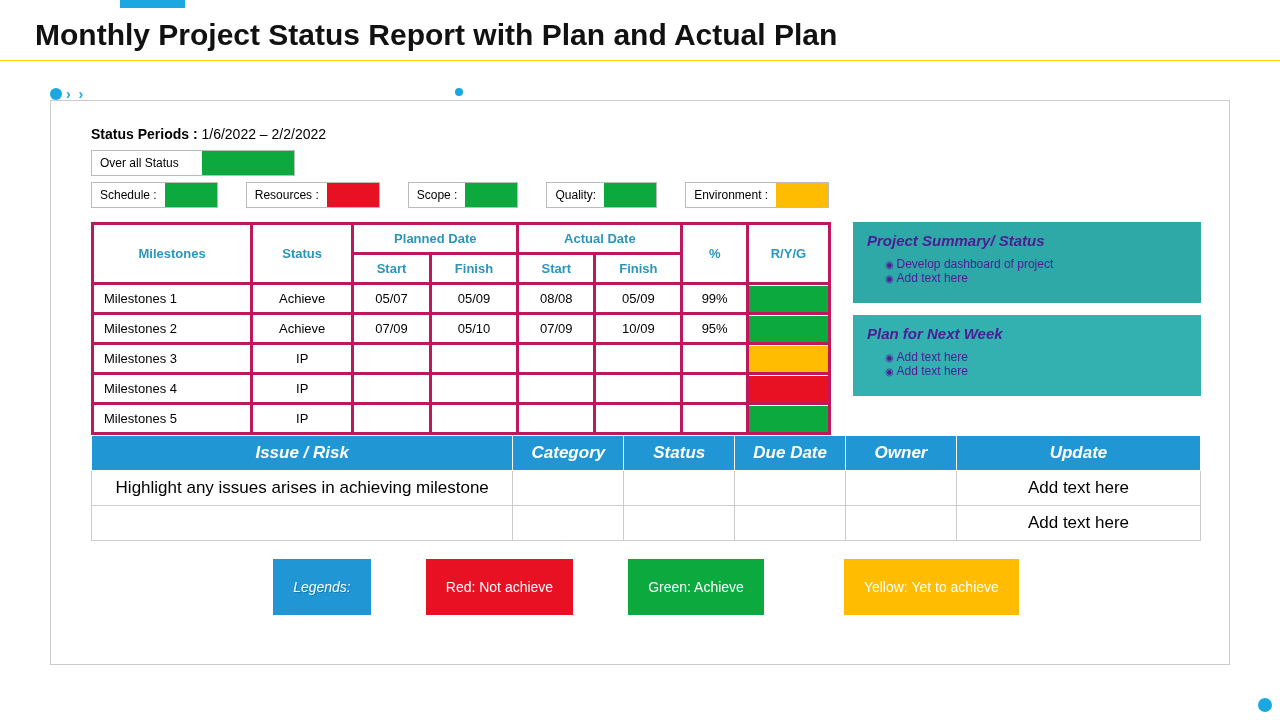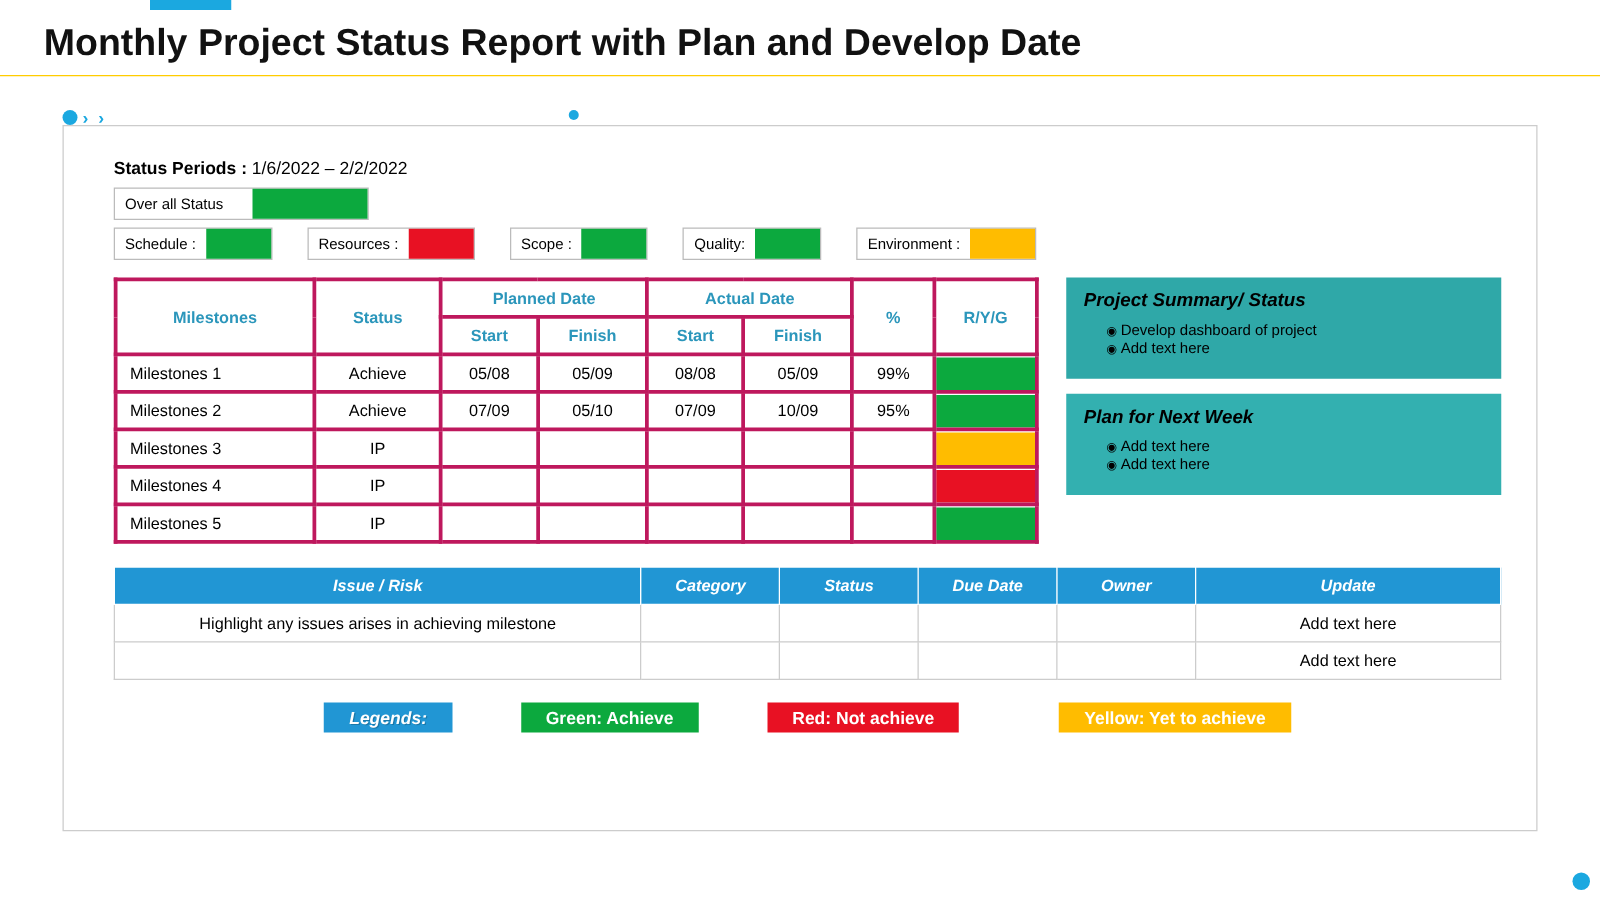--- a/index.html
+++ b/index.html
@@ -28,41 +28,41 @@
 .yellow { background: #ffbc00; }
 .content-row { display: flex; gap: 22px; }
 table.mile { border-collapse: collapse; font-size: 13px; width: 740px; }
 table.mile th, table.mile td { border: 3px solid #be185d; text-align: center; padding: 6px 4px; }
 table.mile th { color: #2b96bb; font-weight: bold; background: #fff; }
 table.mile th.sub { font-weight: bold; }
 table.mile td.left { text-align: left; padding-left: 10px; }
 table.mile .ryg { padding: 0; }
 table.mile .ryg div { width: 100%; height: 26px; }
 .side { flex: 1; display: flex; flex-direction: column; gap: 12px; }
-.panel { background: #2fa8a8; color: #000000; padding: 10px 14px 18px 14px; }
+.panel { background: #2fa8a8; color: #4c1d95; padding: 10px 14px 18px 14px; }
 .panel h4 { font-size: 15px; font-weight: bold; margin-bottom: 8px; font-style: italic; }
 .panel ul { list-style: none; padding-left: 18px; font-size: 12px; }
 .panel ul li::before { content: "◉ "; font-size: 10px; }
 .panel.p2 { background: #33b0b0; }
-.issue-table { width: 100%; border-collapse: collapse; margin-top: 18px; font-size: 13px; }
+.issue-table { width: 100%; border-collapse: collapse; font-size: 17px; }
 .issue-table th { background: #2196d4; color: #fff; font-style: italic; font-weight: bold; padding: 7px 6px; border: 1px solid #fff; }
 .issue-table td { border: 1px solid #ccc; padding: 7px 8px; text-align: center; }
 .legends { display: flex; justify-content: center; gap: 55px; margin-top: 18px; }
-.legend { padding: 4px 20px; color: #fff; font-size: 14px; font-weight: bold; }
+.legend { padding: 20px 20px; color: #fff; font-size: 14px; font-weight: normal; }
 .legend.blue { background: #2196d4; font-style: italic; text-shadow: 1px 1px 0 rgba(0,0,0,.2); }
 .legend.g { background: #0ca93e; }
 .legend.r { background: #e81123; }
 .legend.y { background: #ffbc00; margin-left: 25px; }
 </style>
 </head>
 <body>
 
 <div class="top-accent"></div>
 <div class="top-line"></div>
-<h1 class="page-title">Monthly Project Status Report with Plan and Develop Date</h1>
+<h1 class="page-title">Monthly Project Status Report with Plan and Actual Plan</h1>
 <div class="deco-dot d1"></div>
 <div class="deco-arrow">› ›</div>
 <div class="deco-dot d2"></div>
 
 <div class="main-box">
 
   <div class="status-period">
     <b>Status Periods :</b><span> 1/6/2022 – 2/2/2022</span>
   </div>
 
@@ -109,21 +109,21 @@
           <th class="sub">Start</th>
           <th class="sub">Finish</th>
           <th class="sub">Start</th>
           <th class="sub">Finish</th>
         </tr>
       </thead>
       <tbody id="mile-body">
           <tr>
             <td class="left">Milestones 1</td>
             <td>Achieve</td>
-            <td>05/08</td>
+            <td>05/07</td>
             <td>05/09</td>
             <td>08/08</td>
             <td>05/09</td>
             <td>99%</td>
             <td class="ryg">
               <div class="green"></div>
             </td>
           </tr>
           <tr>
             <td class="left">Milestones 2</td>
@@ -220,20 +220,20 @@
           <td></td>
           <td></td>
           <td></td>
           <td style="text-align:center">Add text here</td>
         </tr>
       </tbody>
   </table>
 
   <div class="legends">
     <div class="legend blue">Legends:</div>
+    <div class="legend r">Red: Not achieve</div>
     <div class="legend g">Green: Achieve</div>
-    <div class="legend r">Red: Not achieve</div>
     <div class="legend y">Yellow: Yet to achieve</div>
   </div>
 
 </div>
 
 <div class="bottom-dot"></div>
 
 </body></html>

